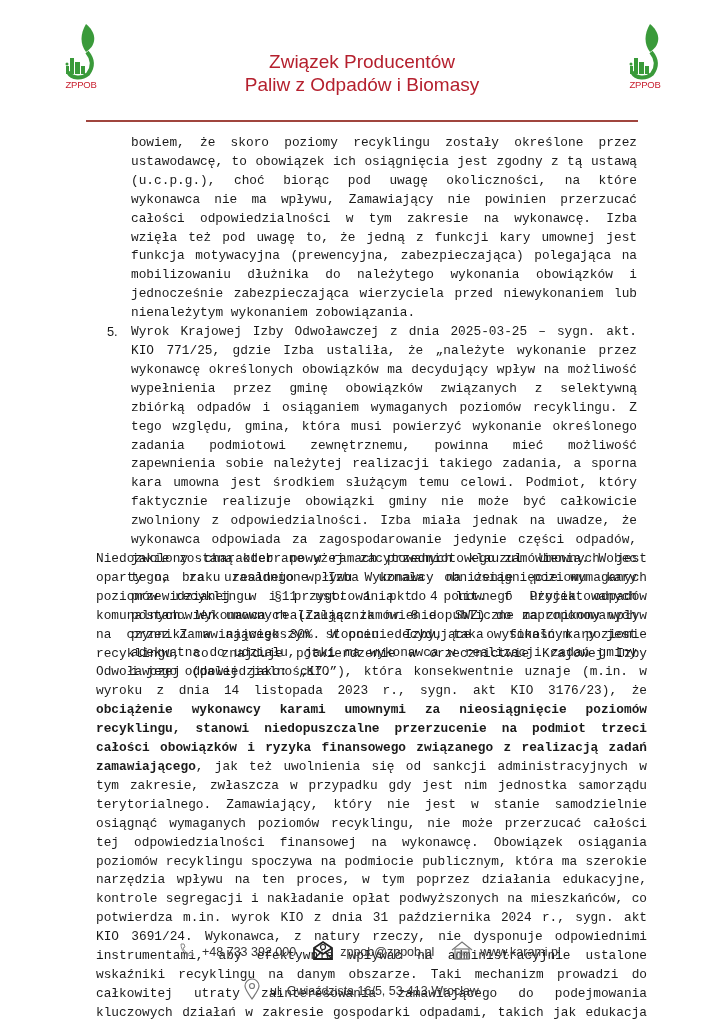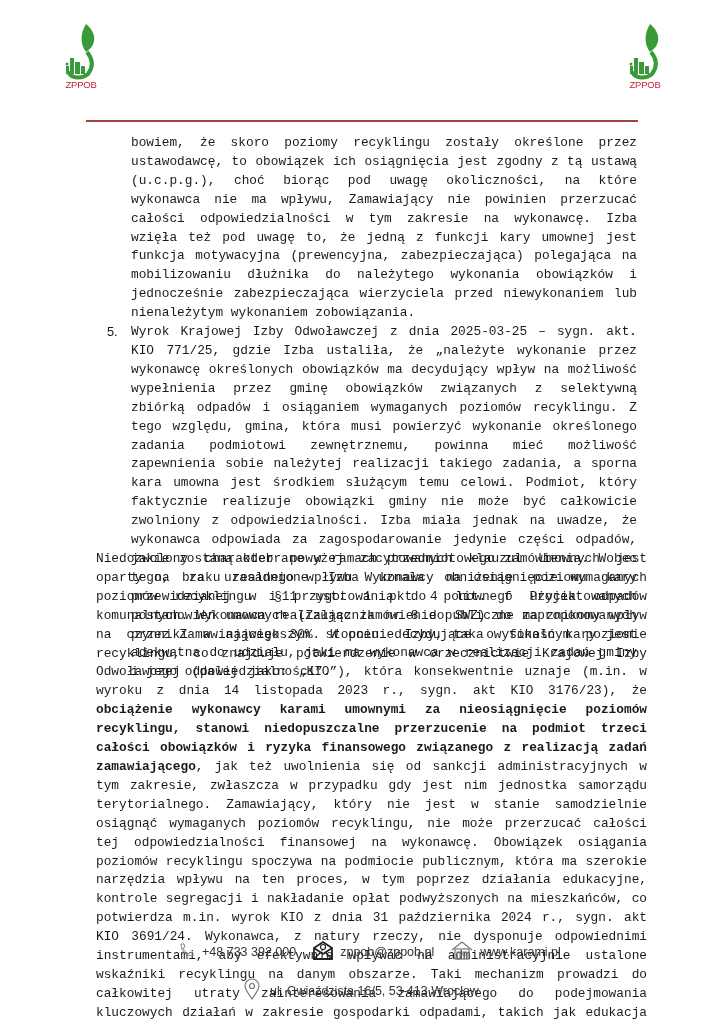--- a/index.html
+++ b/index.html
@@ -50,20 +50,22 @@
     <rect x="14" y="36" width="4" height="16" fill="#3a9a3a"></rect>
     <rect x="19" y="40" width="5" height="12" fill="#3a9a3a"></rect>
     <rect x="25" y="44" width="4" height="8" fill="#3a9a3a"></rect>
     <rect x="10" y="44" width="3" height="8" fill="#3a9a3a"></rect>
     <circle cx="11" cy="42" r="1.5" fill="#3a9a3a"></circle>
   </svg>
   <div class="logo-text">ZPPOB</div>
 </div>
 
 <div class="org-title">
+  <div>Związek Producentów</div>
+  <div>Paliw z Odpadów i Biomasy</div>
 </div>
 
 <div class="header-rule"></div>
 
 <div class="list">
   <p>bowiem, że skoro poziomy recyklingu zostały określone przez ustawodawcę, to obowiązek ich osiągnięcia jest zgodny z tą ustawą (u.c.p.g.), choć biorąc pod uwagę okoliczności, na które wykonawca nie ma wpływu, Zamawiający nie powinien przerzucać całości odpowiedzialności w tym zakresie na wykonawcę. Izba wzięła też pod uwagę to, że jedną z funkcji kary umownej jest funkcja motywacyjna (prewencyjna, zabezpieczająca) polegająca na mobilizowaniu dłużnika do należytego wykonania obowiązków i jednocześnie zabezpieczająca wierzyciela przed niewykonaniem lub nienależytym wykonaniem zobowiązania.</p>
   <div class="item5">
     <span class="item-num">5.</span>
     <p>Wyrok Krajowej Izby Odwoławczej z dnia 2025-03-25 – sygn. akt.  KIO 771/25, gdzie Izba ustaliła, że „należyte wykonanie przez wykonawcę określonych obowiązków ma decydujący wpływ na możliwość wypełnienia przez gminę obowiązków związanych z selektywną zbiórką odpadów i osiąganiem wymaganych poziomów recyklingu. Z tego względu, gmina, która musi powierzyć wykonanie określonego zadania podmiotowi zewnętrznemu, powinna mieć możliwość zapewnienia sobie należytej realizacji takiego zadania, a sporna kara umowna jest środkiem służącym temu celowi. Podmiot, który faktycznie realizuje obowiązki gminy nie może być całkowicie zwolniony z odpowiedzialności. Izba miała jednak na uwadze, że wykonawca odpowiada za zagospodarowanie jedynie części odpadów, jakie zostaną odebrane w ramach przedmiotowego zamówienia. Wobec tego, za uzasadnione Izba uznała obniżenie poziomu kary przewidzianej w §11 ust. 1 pkt 4 lit. f Projektowanych postanowień umownych (Załącznik nr 8 do SWZ) do zaproponowanych przez Zamawiającego 30%. W ocenie Izby, taka wysokość kary jest adekwatna do udziału, jaki ma wykonawca w realizacji zadań gminy i jego odpowiedzialności”.</p>
   </div>

